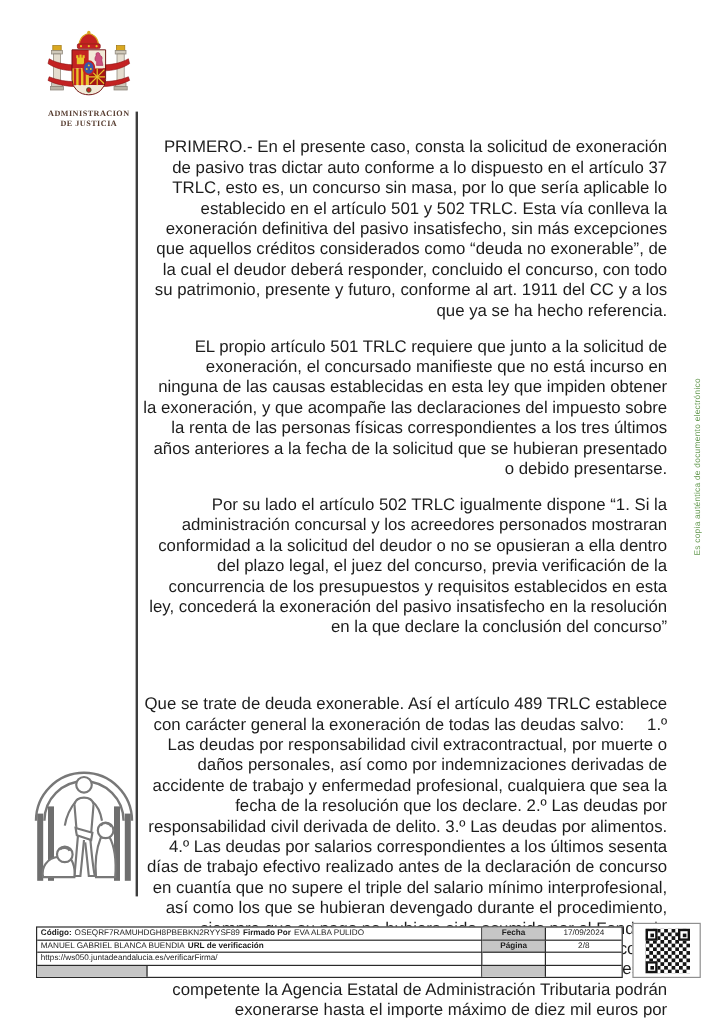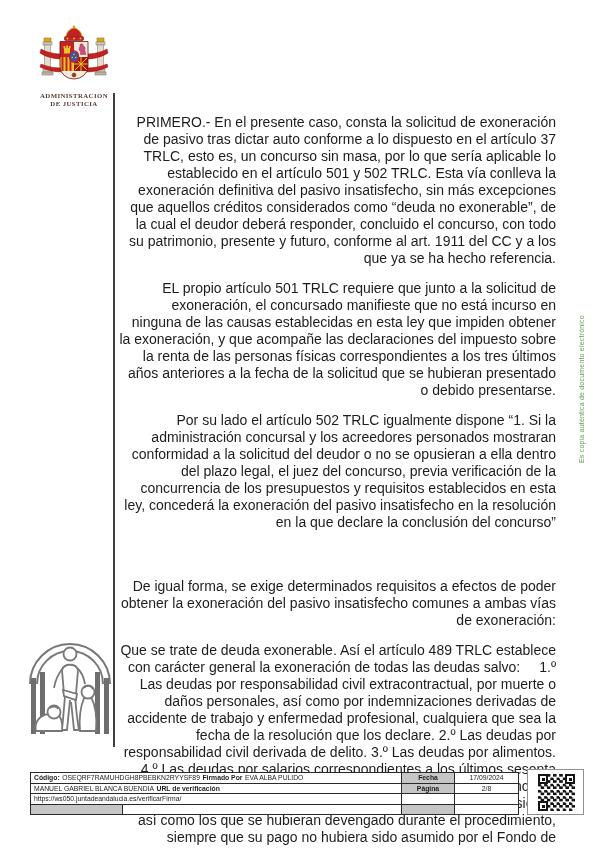--- a/index.html
+++ b/index.html
@@ -154,21 +154,20 @@
     <div>DE JUSTICIA</div>
   </div>
 </div>
 
 <div class="vrule"></div>
 
 <div class="doc-text">
   <p>PRIMERO.- En el presente caso, consta la solicitud de exoneración de pasivo tras dictar auto conforme a lo dispuesto en el artículo 37 TRLC, esto es, un concurso sin masa, por lo que sería aplicable lo establecido en el artículo 501 y 502 TRLC. Esta vía conlleva la exoneración definitiva del pasivo insatisfecho, sin más excepciones que aquellos créditos considerados como “deuda no exonerable”, de la cual el deudor deberá responder, concluido el concurso, con todo su patrimonio, presente y futuro, conforme al art. 1911 del CC y a los que ya se ha hecho referencia.</p>
   <p>EL propio artículo 501 TRLC requiere que junto a la solicitud de exoneración, el concursado manifieste que no está incurso en ninguna de las causas establecidas en esta ley que impiden obtener la exoneración, y que acompañe las declaraciones del impuesto sobre la renta de las personas físicas correspondientes a los tres últimos años anteriores a la fecha de la solicitud que se hubieran presentado o debido presentarse.</p>
   <p class="gap-large">Por su lado el artículo 502 TRLC igualmente dispone “1. Si la administración concursal y los acreedores personados mostraran conformidad a la solicitud del deudor o no se opusieran a ella dentro del plazo legal, el juez del concurso, previa verificación de la concurrencia de los presupuestos y requisitos establecidos en esta ley, concederá la exoneración del pasivo insatisfecho en la resolución en la que declare la conclusión del concurso”</p>
-  <p>De igual forma, se exige determinados requisitos a efectos de poder obtener la exoneración del pasivo insatisfecho comunes a ambas vías de exoneración:</p>
   <p><span>Que se trate de deuda exonerable. Así el artículo 489 TRLC establece con carácter general la exoneración de todas las deudas salvo:</span><span class="italic-seg">1.º Las deudas por responsabilidad civil extracontractual, por muerte o daños personales, así como por indemnizaciones derivadas de accidente de trabajo y enfermedad profesional, cualquiera que sea la fecha de la resolución que los declare. 2.º Las deudas por responsabilidad civil derivada de delito. 3.º Las deudas por alimentos. 4.º Las deudas por salarios correspondientes a los últimos sesenta días de trabajo efectivo realizado antes de la declaración de concurso en cuantía que no supere el triple del salario mínimo interprofesional, así como los que se hubieran devengado durante el procedimiento, siempre que su pago no hubiera sido asumido por el Fondo de Garantía Salarial. 5.º Las deudas por créditos de Derecho público. No obstante, las deudas para cuya gestión recaudatoria resulte competente la Agencia Estatal de Administración Tributaria podrán exonerarse hasta el importe máximo de diez mil euros por</span></p>
 </div>
 
 <div class="side-note">Es copia auténtica de documento electrónico</div>
 
 <svg class="junta-emblem" width="92" height="118" viewBox="0 0 92 118">
   <g stroke="#787878" stroke-width="2" fill="none">
 
     <path d="M6,54 A40,40 0 0 1 86,54"></path>
     <path d="M13,54 A33,33 0 0 1 79,54"></path>

